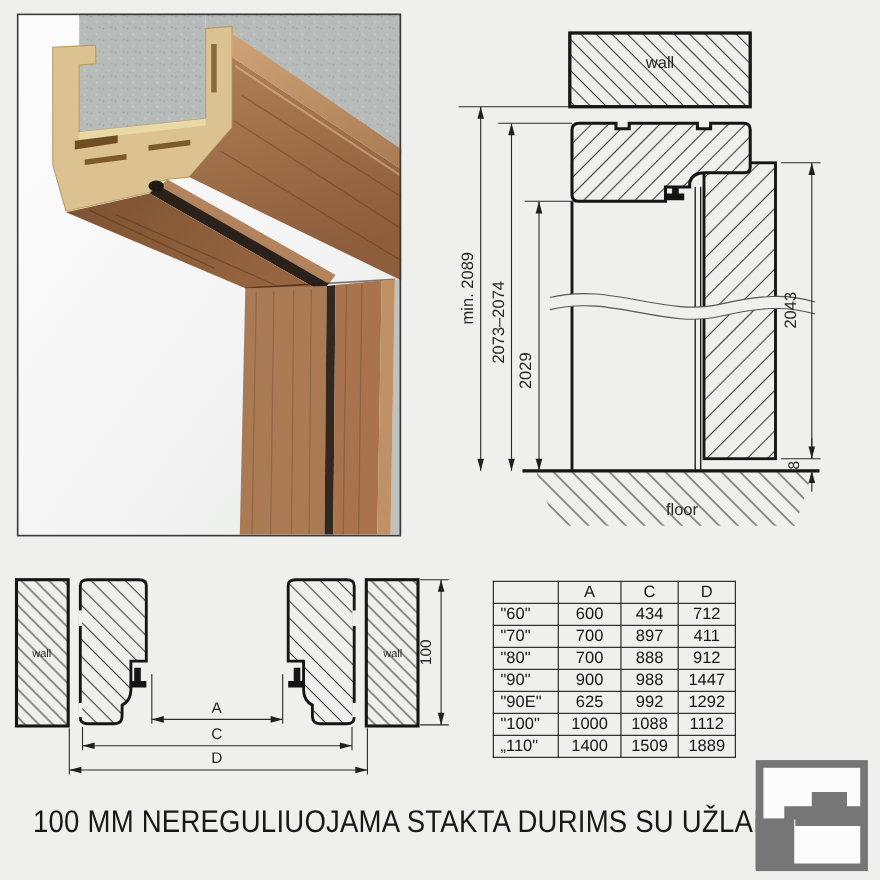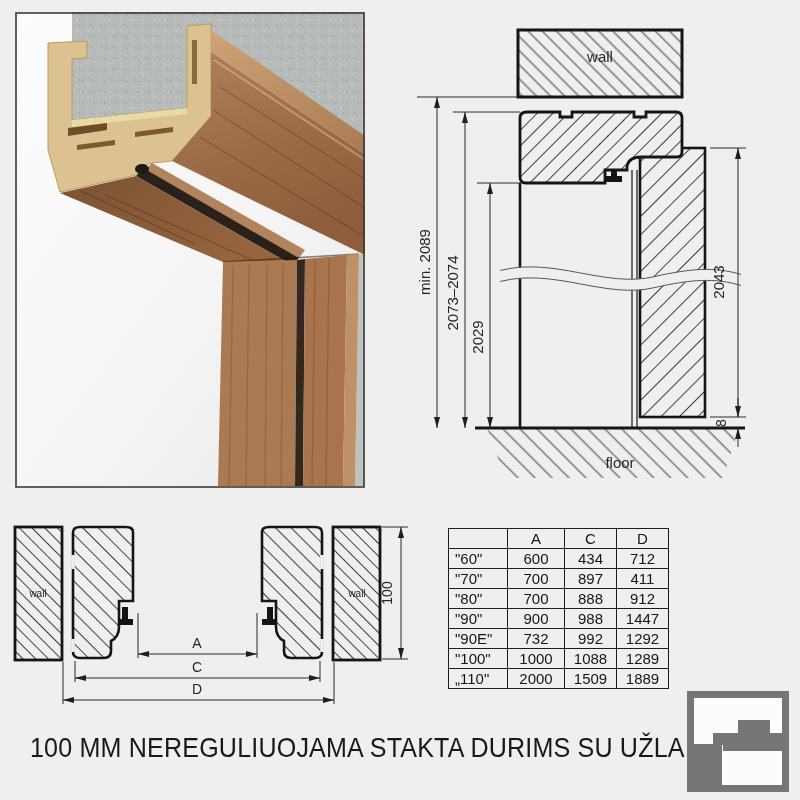--- a/index.html
+++ b/index.html
@@ -295,33 +295,33 @@
           <td class="cD">912</td>
         </tr>
         <tr>
           <td class="c0">"90"</td>
           <td class="cA">900</td>
           <td class="cC">988</td>
           <td class="cD">1447</td>
         </tr>
         <tr>
           <td class="c0">"90E"</td>
-          <td class="cA">732</td>
+          <td class="cA">625</td>
           <td class="cC">992</td>
           <td class="cD">1292</td>
         </tr>
         <tr>
           <td class="c0">"100"</td>
           <td class="cA">1000</td>
           <td class="cC">1088</td>
-          <td class="cD">1289</td>
+          <td class="cD">1112</td>
         </tr>
         <tr>
           <td class="c0">„110"</td>
-          <td class="cA">2000</td>
+          <td class="cA">1400</td>
           <td class="cC">1509</td>
           <td class="cD">1889</td>
         </tr>
       </tbody>
   </table>
 </div>
 
 <div id="pageTitle" class="abs">100 MM NEREGULIUOJAMA STAKTA DURIMS SU UŽLAIDA</div>
 
 <svg id="logo" class="abs" width="110" height="104" viewBox="0 0 110 104">

